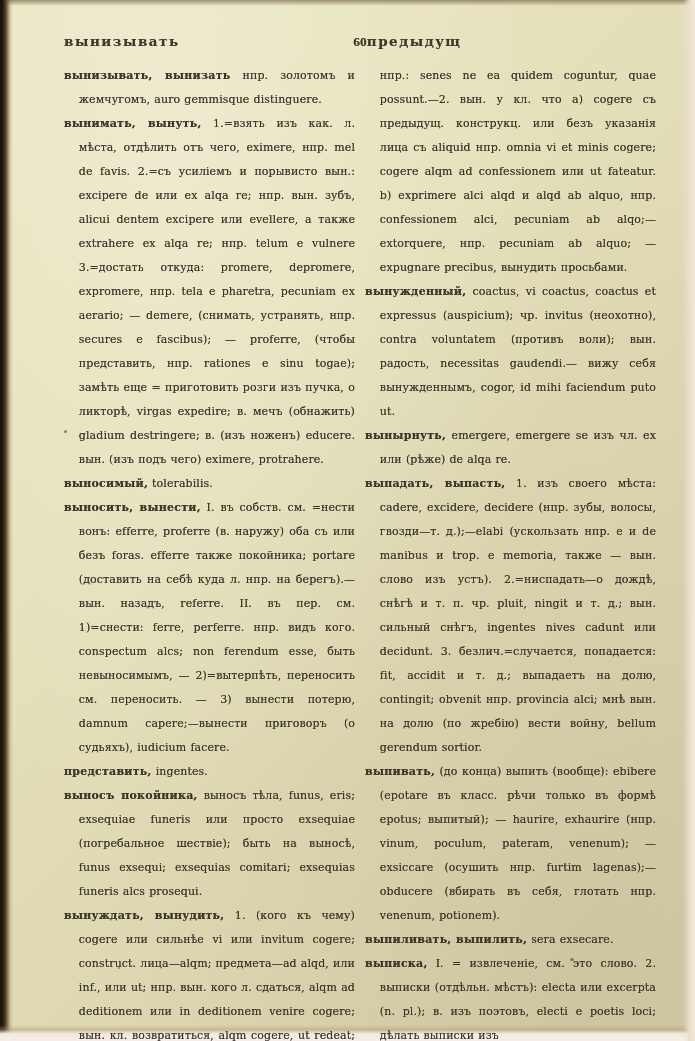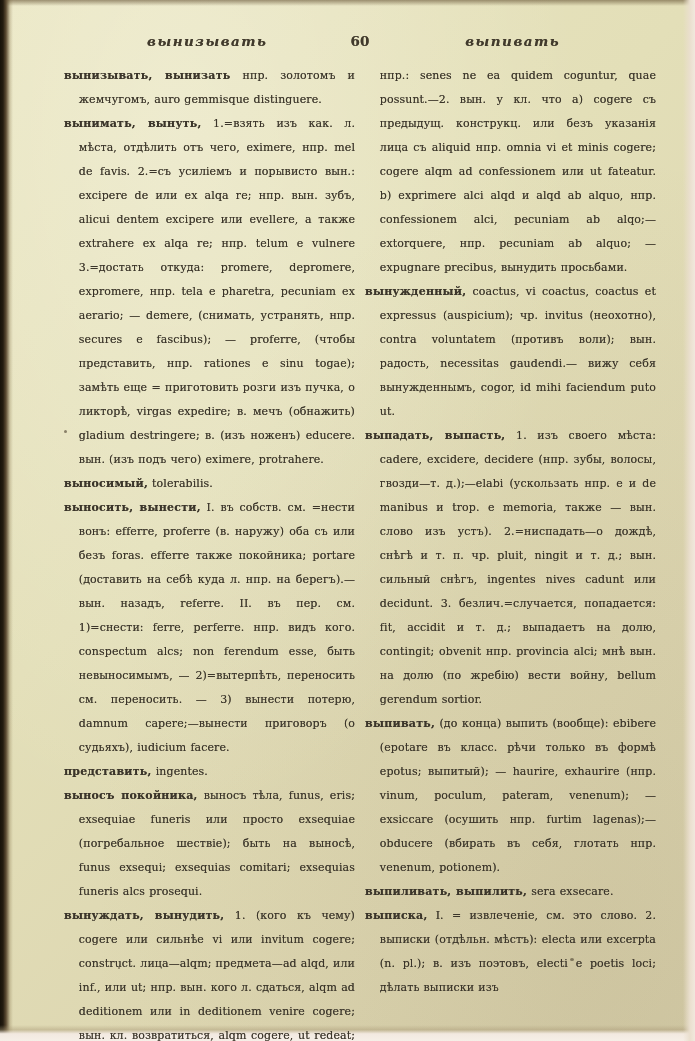--- a/index.html
+++ b/index.html
@@ -25,22 +25,22 @@
     background:linear-gradient(to left,#f1e8dd 0px,#eadfce 5px,rgba(234,223,206,0) 12px);}
   .speck{position:absolute;border-radius:50%;background:rgba(85,74,55,0.65);}
 
   .running-header{
     position:absolute;top:33px;left:64px;right:39px;
     display:flex;align-items:baseline;
     font-weight:bold;font-size:13.5px;letter-spacing:1.5px;
     color:#413a2c;
     text-shadow:0 0 0.6px rgba(60,50,40,0.6);
   }
-  .rh-side{width:291px;text-align:center;font-style:italic;}
-  .rh-num{flex:1;text-align:left;letter-spacing:0;}
+  .rh-side{width:291px;}
+  .rh-num{flex:1;text-align:left;letter-spacing:0;font-family:Liberation Serif, serif;}
 
   .columns{
     position:absolute;top:64px;left:64px;right:39px;
     display:flex;gap:10px;
   }
   .column{width:291px;
     font-size:11px;line-height:24px;
     text-align:justify;
     letter-spacing:0.1px;word-spacing:0.5px;
     text-shadow:0 0 0.55px rgba(59,53,42,0.65);
@@ -55,38 +55,39 @@
 <div class="page">
 
   <div class="edge-top"></div>
   <div class="edge-left"></div>
   <div class="edge-bottom"></div>
   <div class="edge-right"></div>
 
   <div class="running-header">
     <span class="rh-side">вынизывать</span>
     <span class="rh-num">60</span>
-    <span class="rh-side">выпивать</span>
+    <span class="rh-side">предыдущ</span>
   </div>
 
   <div class="columns">
 
     <div class="column">
       <p class="entry"><b class="hw">вынизывать, вынизать</b><span> нпр. золотомъ и жемчугомъ, auro gemmisque distinguere.</span></p>
       <p class="entry"><b class="hw">вынимать, вынуть,</b><span> 1.=взять изъ как. л. мѣста, отдѣлить отъ чего, eximere, нпр. mel de favis. 2.=съ усиліемъ и порывисто вын.: excipere de или ex alqa re; нпр. вын. зубъ, alicui dentem excipere или evellere, а также extrahere ex alqa re; нпр. telum e vulnere 3.=достать откуда: promere, depromere, expromere, нпр. tela e pharetra, pecuniam ex aerario; — demere, (снимать, устранять, нпр. secures e fascibus); — proferre, (чтобы представить, нпр. rationes e sinu togae); замѣть еще = приготовить розги изъ пучка, о ликторѣ, virgas expedire; в. мечъ (обнажить) gladium destringere; в. (изъ ноженъ) educere. вын. (изъ подъ чего) eximere, protrahere.</span></p>
       <p class="entry"><b class="hw">выносимый,</b><span> tolerabilis.</span></p>
       <p class="entry"><b class="hw">выносить, вынести,</b><span> I. въ собств. см. =нести вонъ: efferre, proferre (в. наружу) оба съ или безъ foras. efferre также покойника; portare (доставить на себѣ куда л. нпр. на берегъ).—вын. назадъ, referre. II. въ пер. см. 1)=снести: ferre, perferre. нпр. видъ кого. conspectum alcs; non ferendum esse, быть невыносимымъ, — 2)=вытерпѣть, переносить см. переносить. — 3) вынести потерю, damnum capere;—вынести приговоръ (о судьяхъ), iudicium facere.</span></p>
       <p class="entry"><b class="hw">представить,</b><span> ingentes.</span></p>
       <p class="entry"><b class="hw">выносъ покойника,</b><span> выносъ тѣла, funus, eris; exsequiae funeris или просто exsequiae (погребальное шествіе); быть на выносѣ, funus exsequi; exsequias comitari; exsequias funeris alcs prosequi.</span></p>
       <p class="entry"><b class="hw">вынуждать, вынудить,</b><span> 1. (кого къ чему) cogere или сильнѣе vi или invitum cogere; construct. лица—alqm; предмета—ad alqd, или inf., или ut; нпр. вын. кого л. сдаться, alqm ad deditionem или in deditionem venire cogere; вын. кл. возвратиться, alqm cogere, ut redeat; сред. родъ мѣст. и прил. стоитъ въ вин. безъ предл.,</span></p>
     </div>
 
     <div class="column">
       <p class="entry cont"><span>нпр.: senes ne ea quidem coguntur, quae possunt.—2. вын. у кл. что a) cogere съ предыдущ. конструкц. или безъ указанія лица съ aliquid нпр. omnia vi et minis cogere; cogere alqm ad confessionem или ut fateatur. b) exprimere alci alqd и alqd ab alquo, нпр. confessionem alci, pecuniam ab alqo;—extorquere, нпр. pecuniam ab alquo; — expugnare precibus, вынудить просьбами.</span></p>
       <p class="entry"><b class="hw">вынужденный,</b><span> coactus, vi coactus, coactus et expressus (auspicium); чр. invitus (неохотно), contra voluntatem (противъ воли); вын. радость, necessitas gaudendi.— вижу себя вынужденнымъ, cogor, id mihi faciendum puto ut.</span></p>
+      <p class="entry"><b class="hw">вынырнуть,</b><span> emergere, emergere se изъ чл. ex или (рѣже) de alqa re.</span></p>
       <p class="entry"><b class="hw">выпадать, выпасть,</b><span> 1. изъ своего мѣста: cadere, excidere, decidere (нпр. зубы, волосы, гвозди—т. д.);—elabi (ускользать нпр. e и de manibus и trop. e memoria, также — вын. слово изъ устъ). 2.=ниспадать—о дождѣ, снѣгѣ и т. п. чр. pluit, ningit и т. д.; вын. сильный снѣгъ, ingentes nives cadunt или decidunt. 3. безлич.=случается, попадается: fit, accidit и т. д.; выпадаетъ на долю, contingit; obvenit нпр. provincia alci; мнѣ вын. на долю (по жребію) вести войну, bellum gerendum sortior.</span></p>
       <p class="entry"><b class="hw">выпивать,</b><span> (до конца) выпить (вообще): ebibere (epotare въ класс. рѣчи только въ формѣ epotus; выпитый); — haurire, exhaurire (нпр. vinum, poculum, pateram, venenum); — exsiccare (осушить нпр. furtim lagenas);—obducere (вбирать въ себя, глотать нпр. venenum, potionem).</span></p>
       <p class="entry"><b class="hw">выпиливать, выпилить,</b><span> sera exsecare.</span></p>
       <p class="entry"><b class="hw">выписка,</b><span> I. = извлеченіе, см. это слово. 2. выписки (отдѣльн. мѣстъ): electa или excerpta (n. pl.); в. изъ поэтовъ, electi e poetis loci; дѣлать выписки изъ</span></p>
     </div>
 
   </div>
 
   <div class="speck" style="left:64px;top:430px;width:3px;height:3px;"></div>
   <div class="speck" style="left:345px;top:916px;width:3px;height:2px;"></div>

